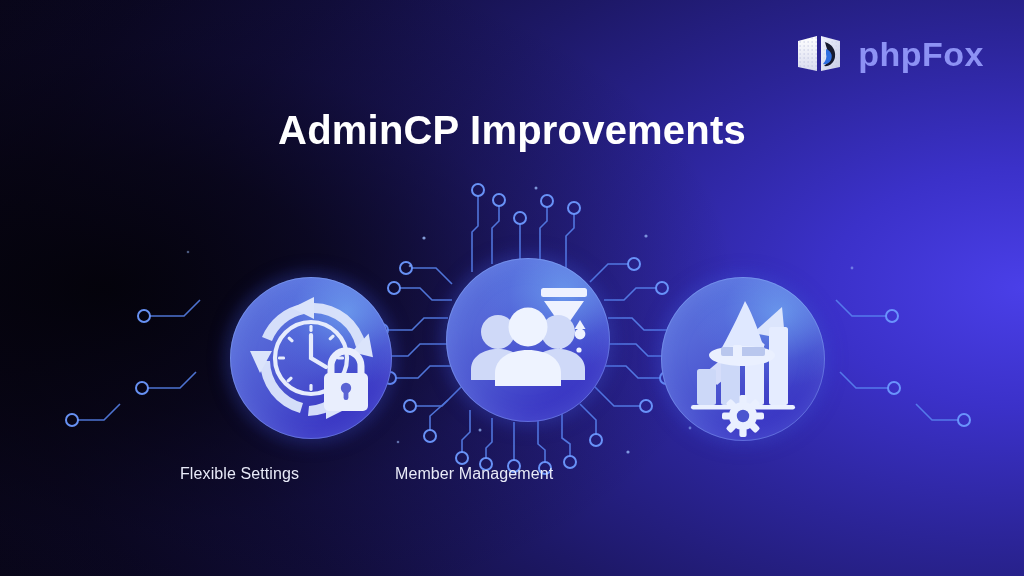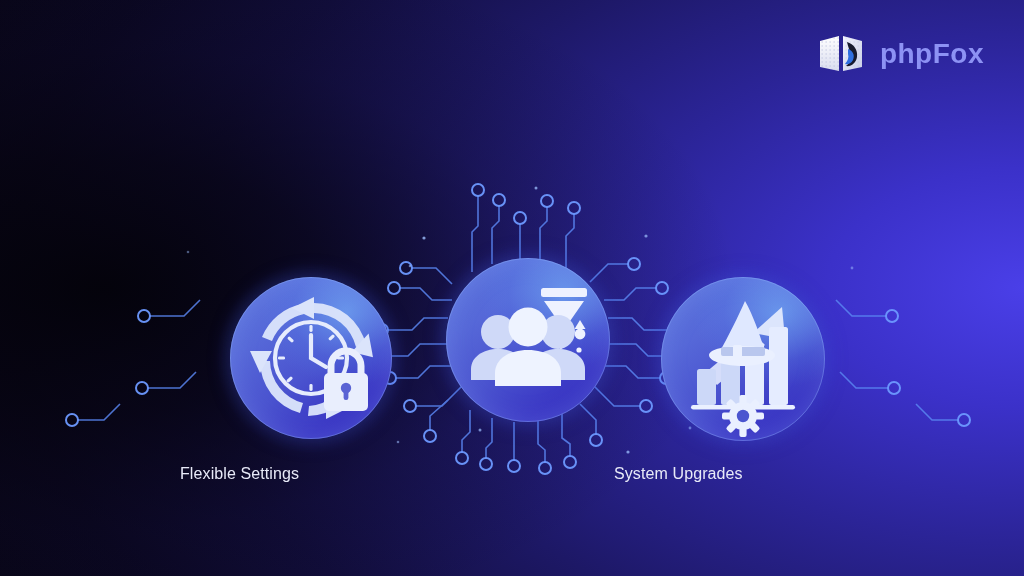--- a/index.html
+++ b/index.html
@@ -25,21 +25,21 @@
     pointer-events:none;
   }
   .layer { position:absolute; inset:0; }
   #logo {
     position:absolute; top:33px; right:40px;
     display:flex; align-items:center; gap:11px;
     z-index:7;
   }
   #logo .mark { width:52px; height:42px; display:block; }
   #logo .word {
-    font-size:28px; font-weight:bold; letter-spacing:.5px;
+    font-size:34px; font-weight:bold; letter-spacing:.5px;
     color:#8d92f4; line-height:1;
   }
   #title {
     position:absolute; top:108px; left:0; width:1024px;
     text-align:center; z-index:7;
     font-size:40px; font-weight:bold; color:#ffffff;
     letter-spacing:.2px;
   }
   .node {
     position:absolute; z-index:5;
@@ -208,20 +208,21 @@
       <path d="M3 8 L22 3 L22 38 L3 34 Z" fill="url(#pgL)"></path>
       <path d="M3 8 L22 3 L22 38 L3 34 Z" fill="url(#dots)"></path>
       <path d="M26 3 L45 8 L45 34 L26 38 Z" fill="url(#pgR)"></path>
       <path d="M26 3 L45 8 L45 34 L26 38 Z" fill="url(#dots)" opacity=".55"></path>
       <path d="M30 9 C37 11 41 17 40 24 C39 30 34 34 29 33 C33 30 35 26 34 22 C33 18 31 14 30 9 Z" fill="#171a2e"></path>
       <path d="M31 16 C36 18 38 22 36 27 C34 31 30 32 28 31 C31 28 32 24 31 21 Z" fill="#2f6fe0"></path>
     </svg>
     <div class="word">phpFox</div>
   </div>
 
+  <div id="title">AdminCP Improvements</div>
 
   <div class="node" id="node-left">
     <div class="glow"></div>
     <div class="disc"></div>
     <div class="ring"></div>
     <svg class="icon" viewBox="0 0 162 162">
       <g fill="#dbe4fb">
 
         <path d="M84 26 A54 54 0 0 1 136 68 L126 70 A44 44 0 0 0 84 36 Z" opacity=".96"></path>
         <path d="M136 56 L146 78 L124 78 Z" transform="rotate(14 135 67)"></path>
@@ -325,15 +326,15 @@
           <rect x="-21" y="-3.6" width="9" height="7.2" rx="2" transform="rotate(45)"></rect>
           <rect x="12" y="-3.6" width="9" height="7.2" rx="2" transform="rotate(45)"></rect>
         </g>
         <circle cx="0" cy="0" r="14"></circle>
         <circle cx="0" cy="0" r="6.2" fill="#4b55cf"></circle>
       </g>
     </svg>
   </div>
 
   <div class="caption" id="cap-left">Flexible Settings</div>
-  <div class="caption" id="cap-right">System Upgrades</div>
+  <div class="caption" id="cap-center">Member Management</div>
 
 </div>
 
 </body></html>

